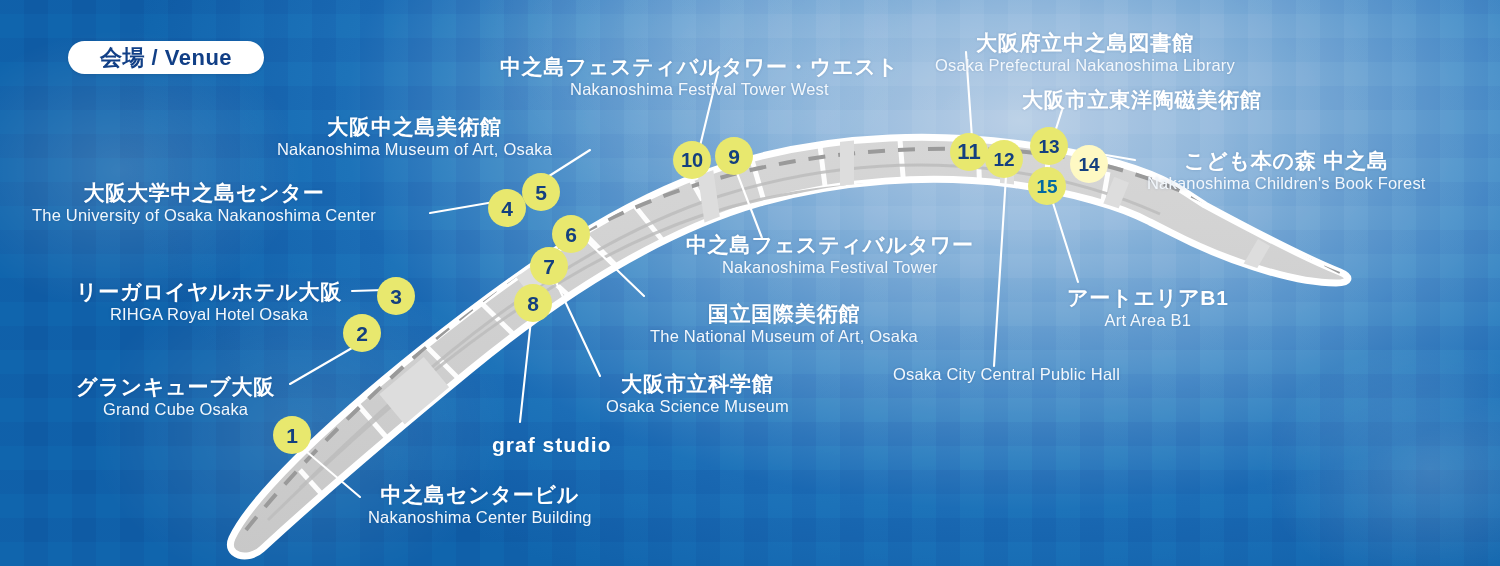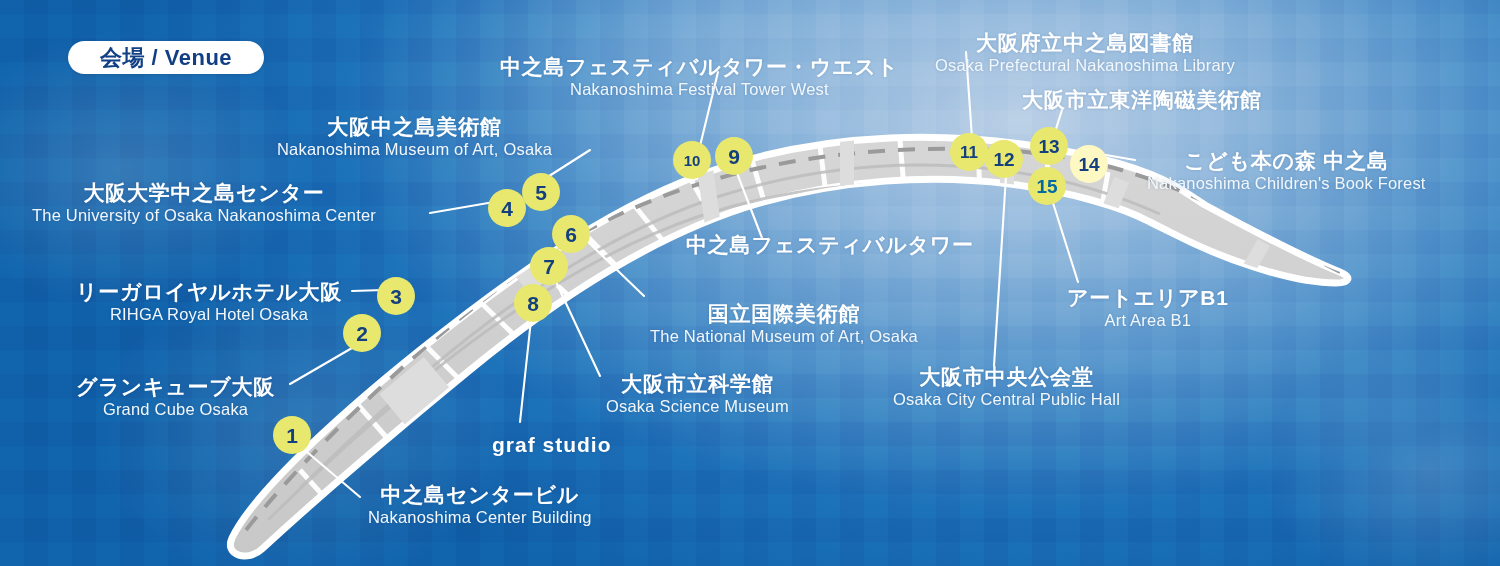--- a/index.html
+++ b/index.html
@@ -219,24 +219,24 @@
       </div>
       <div class="marker" style="left: 530px; top: 247px; width: 38px; height: 38px; background: rgb(232, 232, 110); color: rgb(20, 64, 127); font-size: 21px;">
         <span>7</span>
       </div>
       <div class="marker" style="left: 514px; top: 284px; width: 38px; height: 38px; background: rgb(232, 232, 110); color: rgb(20, 64, 127); font-size: 21px;">
         <span>8</span>
       </div>
       <div class="marker" style="left: 715px; top: 137px; width: 38px; height: 38px; background: rgb(232, 232, 110); color: rgb(20, 64, 127); font-size: 21px;">
         <span>9</span>
       </div>
-      <div class="marker" style="left: 673px; top: 141px; width: 38px; height: 38px; background: rgb(232, 232, 110); color: rgb(20, 64, 127); font-size: 15px;">
+      <div class="marker" style="left: 673px; top: 141px; width: 38px; height: 38px; background: rgb(232, 232, 110); color: rgb(20, 64, 127); font-size: 20px;">
         <span>10</span>
       </div>
-      <div class="marker" style="left: 950px; top: 133px; width: 38px; height: 38px; background: rgb(232, 232, 110); color: rgb(20, 64, 127); font-size: 17px;">
+      <div class="marker" style="left: 950px; top: 133px; width: 38px; height: 38px; background: rgb(232, 232, 110); color: rgb(20, 64, 127); font-size: 22px;">
         <span>11</span>
       </div>
       <div class="marker" style="left: 985px; top: 140px; width: 38px; height: 38px; background: rgb(232, 232, 110); color: rgb(20, 64, 127); font-size: 19px;">
         <span>12</span>
       </div>
       <div class="marker" style="left: 1030px; top: 127px; width: 38px; height: 38px; background: rgb(232, 232, 110); color: rgb(20, 64, 127); font-size: 19px;">
         <span>13</span>
       </div>
       <div class="marker" style="left: 1070px; top: 145px; width: 38px; height: 38px; background: #fef9c3; color: rgb(20, 64, 127); font-size: 19px;">
         <span>14</span>
@@ -277,35 +277,35 @@
       <div class="label al-l" style="left: 606px; top: 372px; color: rgb(255, 255, 255);">
         <span class="ja">大阪市立科学館</span>
         <span class="en">Osaka Science Museum</span>
       </div>
       <div class="label al-l" style="left: 650px; top: 302px; color: rgb(255, 255, 255);">
         <span class="ja">国立国際美術館</span>
         <span class="en">The National Museum of Art, Osaka</span>
       </div>
       <div class="label al-l" style="left: 686px; top: 233px; color: rgb(255, 255, 255);">
         <span class="ja">中之島フェスティバルタワー</span>
+        <span class="en">Nakanoshima Festival Tower</span>
       </div>
       <div class="label al-l" style="left: 935px; top: 31px; color: rgb(255, 255, 255);">
         <span class="ja">大阪府立中之島図書館</span>
         <span class="en">Osaka Prefectural Nakanoshima Library</span>
       </div>
       <div class="label al-l" style="left: 1022px; top: 88px; color: rgb(255, 255, 255);">
         <span class="ja">大阪市立東洋陶磁美術館</span>
       </div>
       <div class="label al-l" style="left: 1147px; top: 149px; color: rgb(255, 255, 255);">
         <span class="ja">こども本の森 中之島</span>
         <span class="en">Nakanoshima Children's Book Forest</span>
       </div>
       <div class="label al-l" style="left: 1067px; top: 286px; color: rgb(255, 255, 255);">
         <span class="ja">アートエリアB1</span>
         <span class="en">Art Area B1</span>
       </div>
       <div class="label al-l" style="left: 893px; top: 365px; color: rgb(255, 255, 255);">
-        <span class="ja">大阪市中央公会堂</span>
         <span class="en">Osaka City Central Public Hall</span>
       </div>
     </div>
 
 </div>
 
 </body></html>

